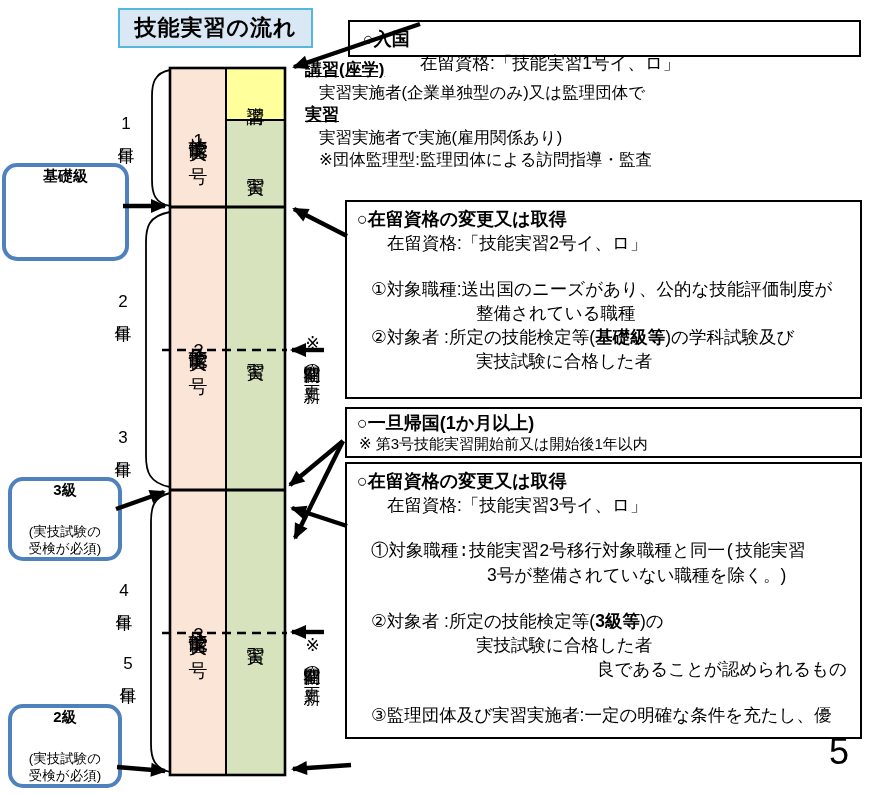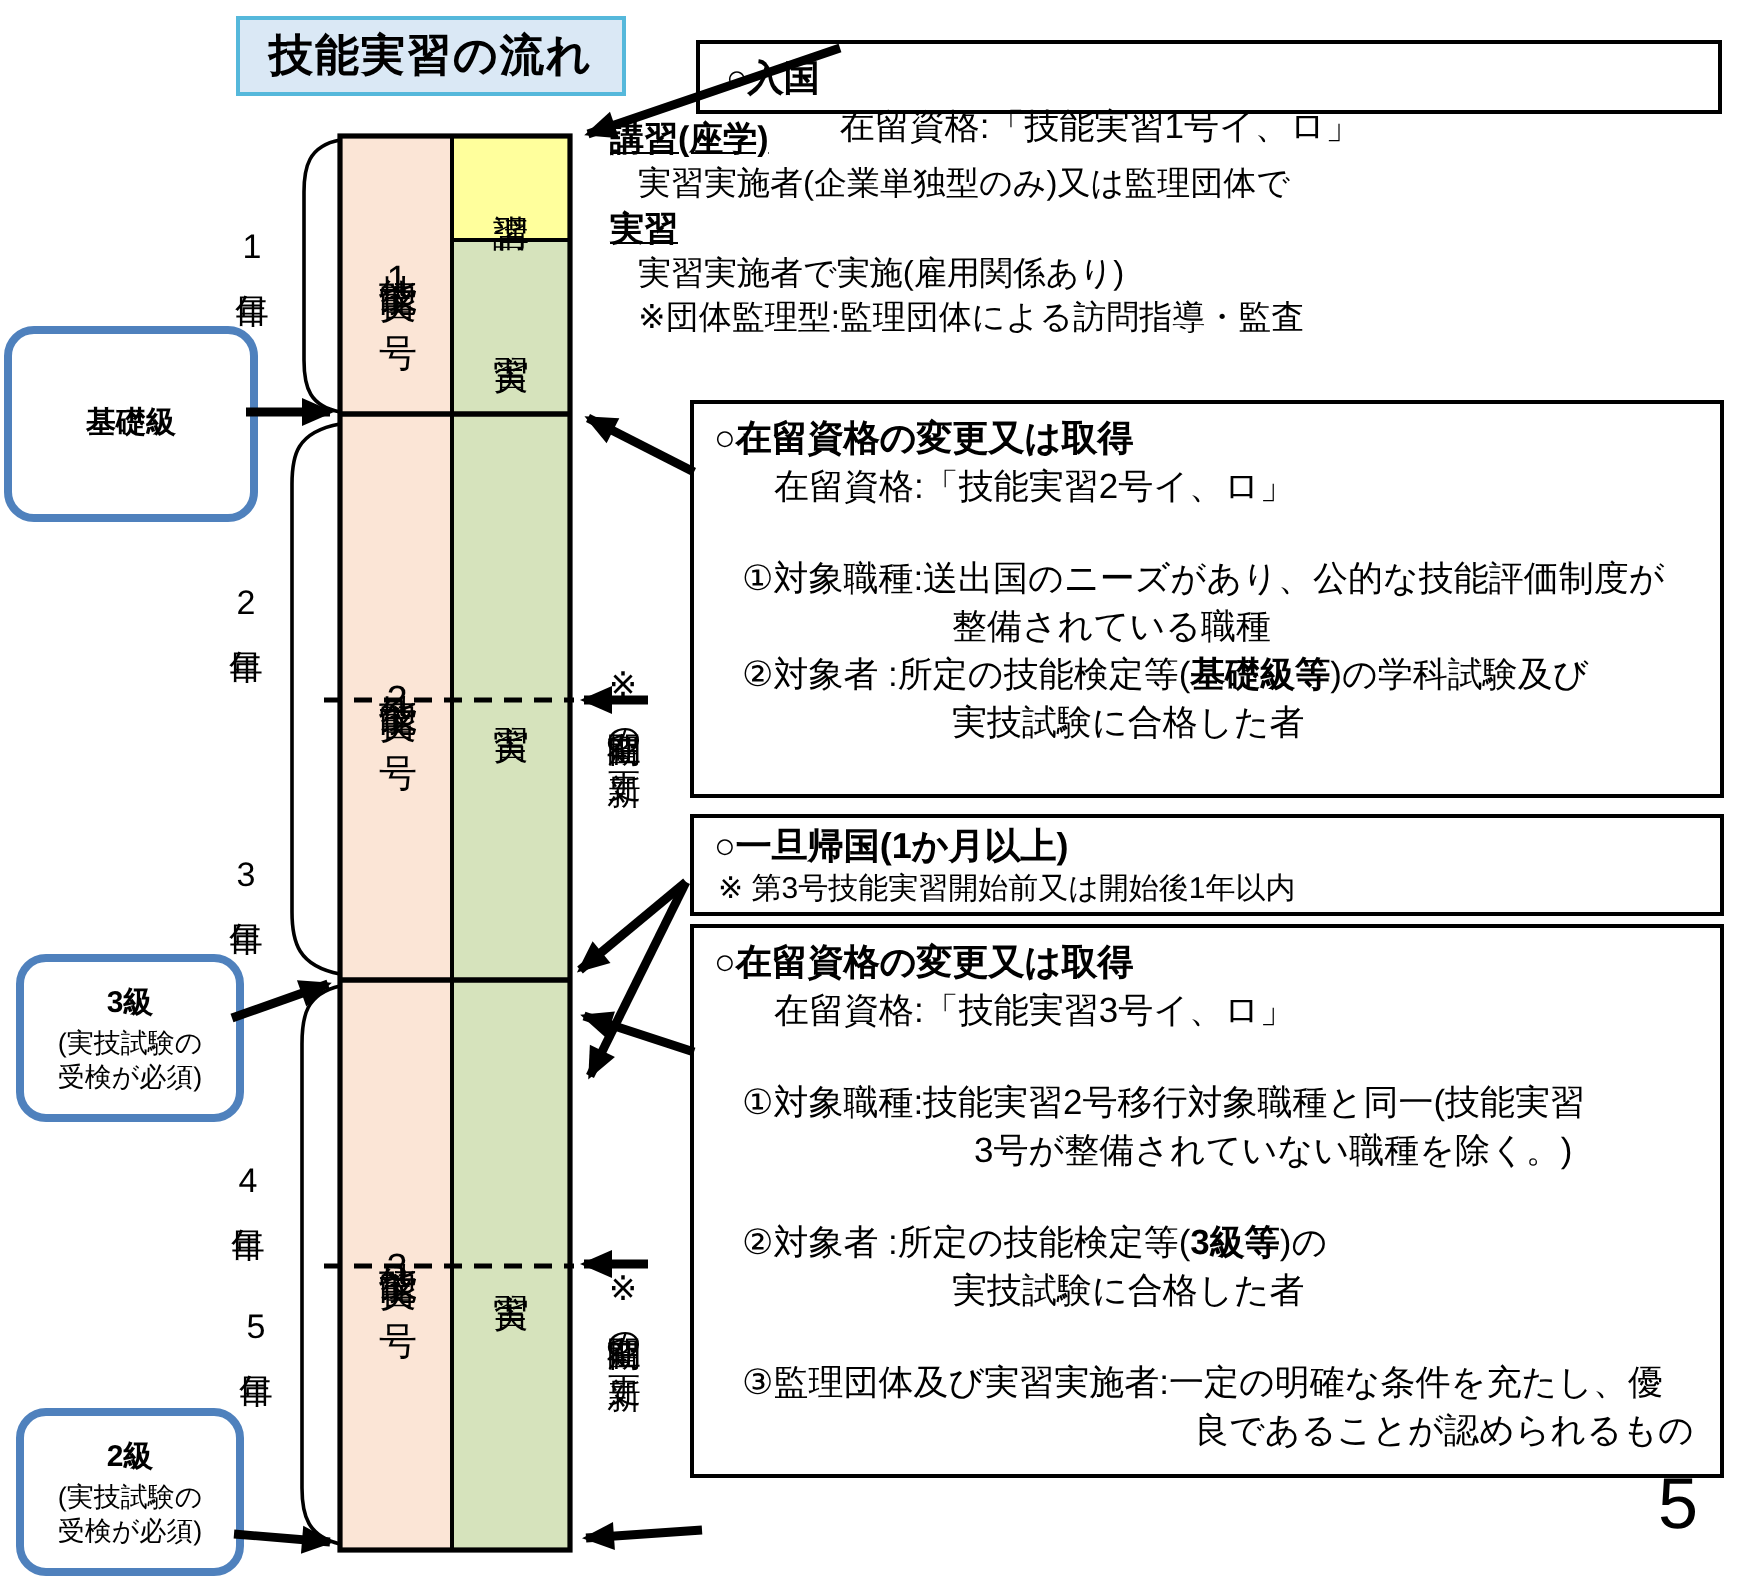--- a/index.html
+++ b/index.html
@@ -22,21 +22,21 @@
     display:flex;align-items:center;justify-content:center;text-align:center;
   }
   .stage-label{font-size:19px;letter-spacing:2px;font-weight:500;}
   .cell-label{font-size:18px;letter-spacing:1px;font-weight:500;}
   .year-label{font-size:17px;letter-spacing:1px;}
   .renewal-note{font-size:17px;letter-spacing:0;}
   
   .callout{
     position:absolute;background:#fff;border:4px solid var(--callout_border,#4F81BD);
     border-radius:15px;display:flex;flex-direction:column;align-items:center;
-    justify-content:center;text-align:center;
+    justify-content:space-between;text-align:center;
   }
   .callout .c-title{font-size:15px;font-weight:bold;margin-bottom:2px;}
   .callout .c-body{font-size:13.5px;line-height:17px;white-space:pre-line;}
   
   .rbox{position:absolute;background:#fff;border:2.2px solid #000;box-sizing:border-box;}
   .rbox .heading{font-size:18px;font-weight:bold;}
   .line{font-size:17.5px;line-height:24px;}
   .pad{padding:5px 10px;}
   .notes{position:absolute;left:305px;top:59px;width:560px;font-size:16.5px;line-height:22.3px;}
   .notes .nh{font-weight:bold;text-decoration:underline;font-size:17px;}
@@ -113,28 +113,28 @@
   </div>
 
   <div class="rbox" style="left:345px;top:407px;width:517px;height:51px;padding:2px 10px;">
     <div class="heading">○一旦帰国(1か月以上)</div>
     <div style="font-size:15px;margin-left:2px;">※ 第3号技能実習開始前又は開始後1年以内</div>
   </div>
 
   <div class="rbox pad" style="left:345px;top:462px;width:517px;height:277px;">
     <div class="heading">○在留資格の変更又は取得</div>
     <div class="line" style="margin-left:30px;">在留資格:「技能実習3号イ、ロ」</div>
-    <div class="line" style="margin-left:14px;margin-top:22px;">①対象職種:技能実習2号移行対象職種と同一(技能実習</div>
+    <div class="line" style="margin-left:14px;margin-top:22px;font-family:Liberation Mono, monospace;">①対象職種:技能実習2号移行対象職種と同一(技能実習</div>
     <div class="line" style="margin-left:130px;">3号が整備されていない職種を除く。)</div>
     <div class="line" style="margin-left:14px;margin-top:22px;">
       <span>②対象者 :所定の技能検定等(</span><span class="bold">3級等</span><span>)の</span>
     </div>
     <div class="line" style="margin-left:119px;">実技試験に合格した者</div>
+    <div class="line" style="margin-left:240px;">良であることが認められるもの</div>
     <div class="line" style="margin-left:14px;margin-top:22px;">③監理団体及び実習実施者:一定の明確な条件を充たし、優</div>
-    <div class="line" style="margin-left:240px;">良であることが認められるもの</div>
   </div>
 
 
   <div class="pagenum">5</div>
 
   <svg class="overlay" width="871" height="794" viewBox="0 0 871 794">
     <defs>
       <marker id="ah" markerUnits="userSpaceOnUse" markerWidth="20" markerHeight="18" refX="15" refY="8" orient="auto">
         <path d="M1,1 L17,8 L1,15 z" fill="#000"></path>
       </marker>

